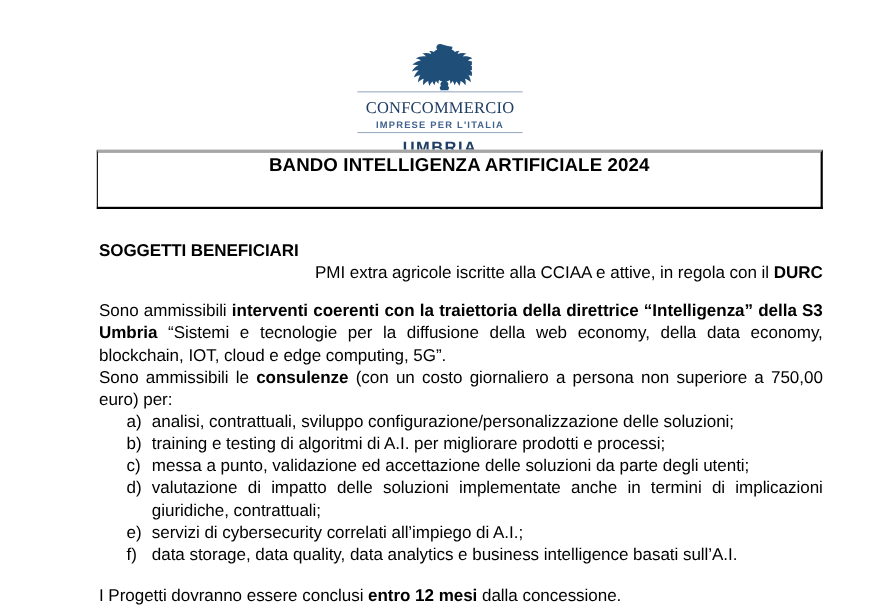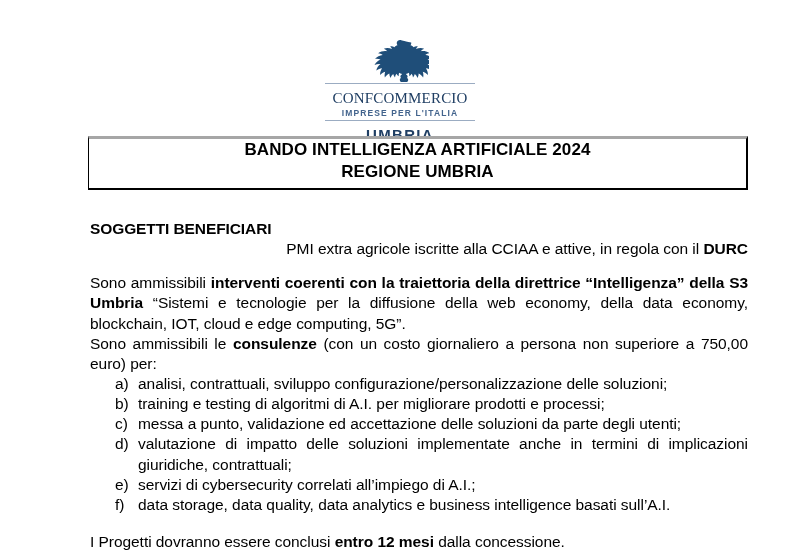--- a/index.html
+++ b/index.html
@@ -176,21 +176,20 @@
     </svg>
     <div class="logo-rule"></div>
     <div class="logo-name">CONFCOMMERCIO</div>
     <div class="logo-sub">IMPRESE PER L'ITALIA</div>
     <div class="logo-rule2"></div>
     <div class="logo-region">UMBRIA</div>
   </div>
 
   <div class="title-box">
     <div class="title-line">BANDO INTELLIGENZA ARTIFICIALE 2024</div>
-    <div class="title-line">REGIONE UMBRIA</div>
   </div>
 
   <div class="body-area">
 
     <div class="heading">SOGGETTI BENEFICIARI</div>
     <div class="para left"><span>PMI extra agricole iscritte alla CCIAA e attive, in regola con il </span><b>DURC</b></div>
 
     <div class="spacer"></div>
 
     <div class="para"><span>Sono ammissibili </span><b>interventi coerenti con la traiettoria della direttrice “Intelligenza” della S3 Umbria</b><span> “Sistemi e tecnologie per la diffusione della web economy, della data economy, blockchain, IOT, cloud e edge computing, 5G”.</span></div>

